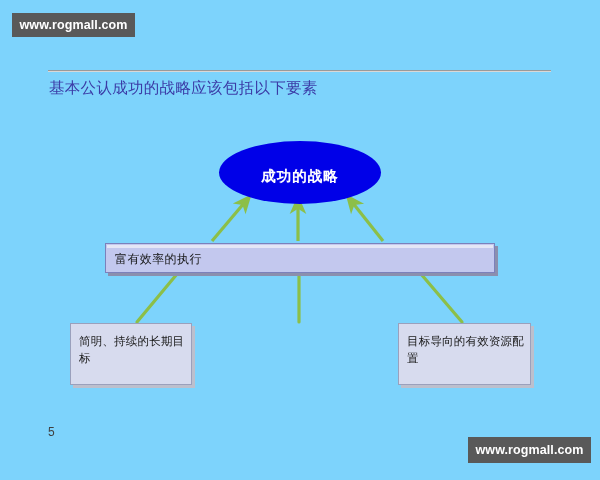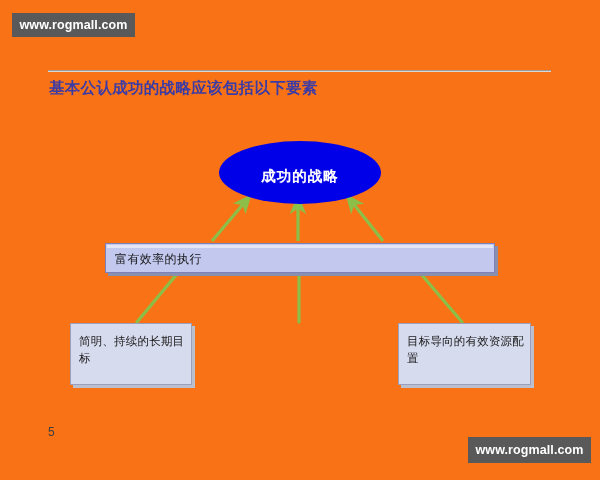--- a/index.html
+++ b/index.html
@@ -7,21 +7,21 @@
     padding: 0;
     background: #ffffff;
   }
   body {
     font-family: "Liberation Sans", "DejaVu Sans", sans-serif;
   }
   #slide {
     position: relative;
     width: 600px;
     height: 480px;
-    background: #f97316;
+    background: #7dd3fc;
     overflow: hidden;
   }
 
   
   .watermark {
     position: absolute;
     background: #595959;
     color: #ffffff;
     font-family: "Liberation Sans", "DejaVu Sans", sans-serif;
     font-size: 12.5px;
@@ -54,21 +54,21 @@
     background: linear-gradient(to bottom, #9a9a9a 0%, #9a9a9a 50%, #d8d8d8 50%, #d8d8d8 100%);
   }
   #page-title {
     position: absolute;
     left: 49px;
     top: 78px;
     width: 520px;
     color: #3b3ba6;
     font-family: "DejaVu Sans", "Liberation Sans", sans-serif;
     font-size: 15.5px;
-    font-weight: bold;
+    font-weight: normal;
     letter-spacing: 0.3px;
     white-space: nowrap;
   }
   #connector-layer {
     position: absolute;
     left: 0;
     top: 0;
     width: 600px;
     height: 480px;
   }

